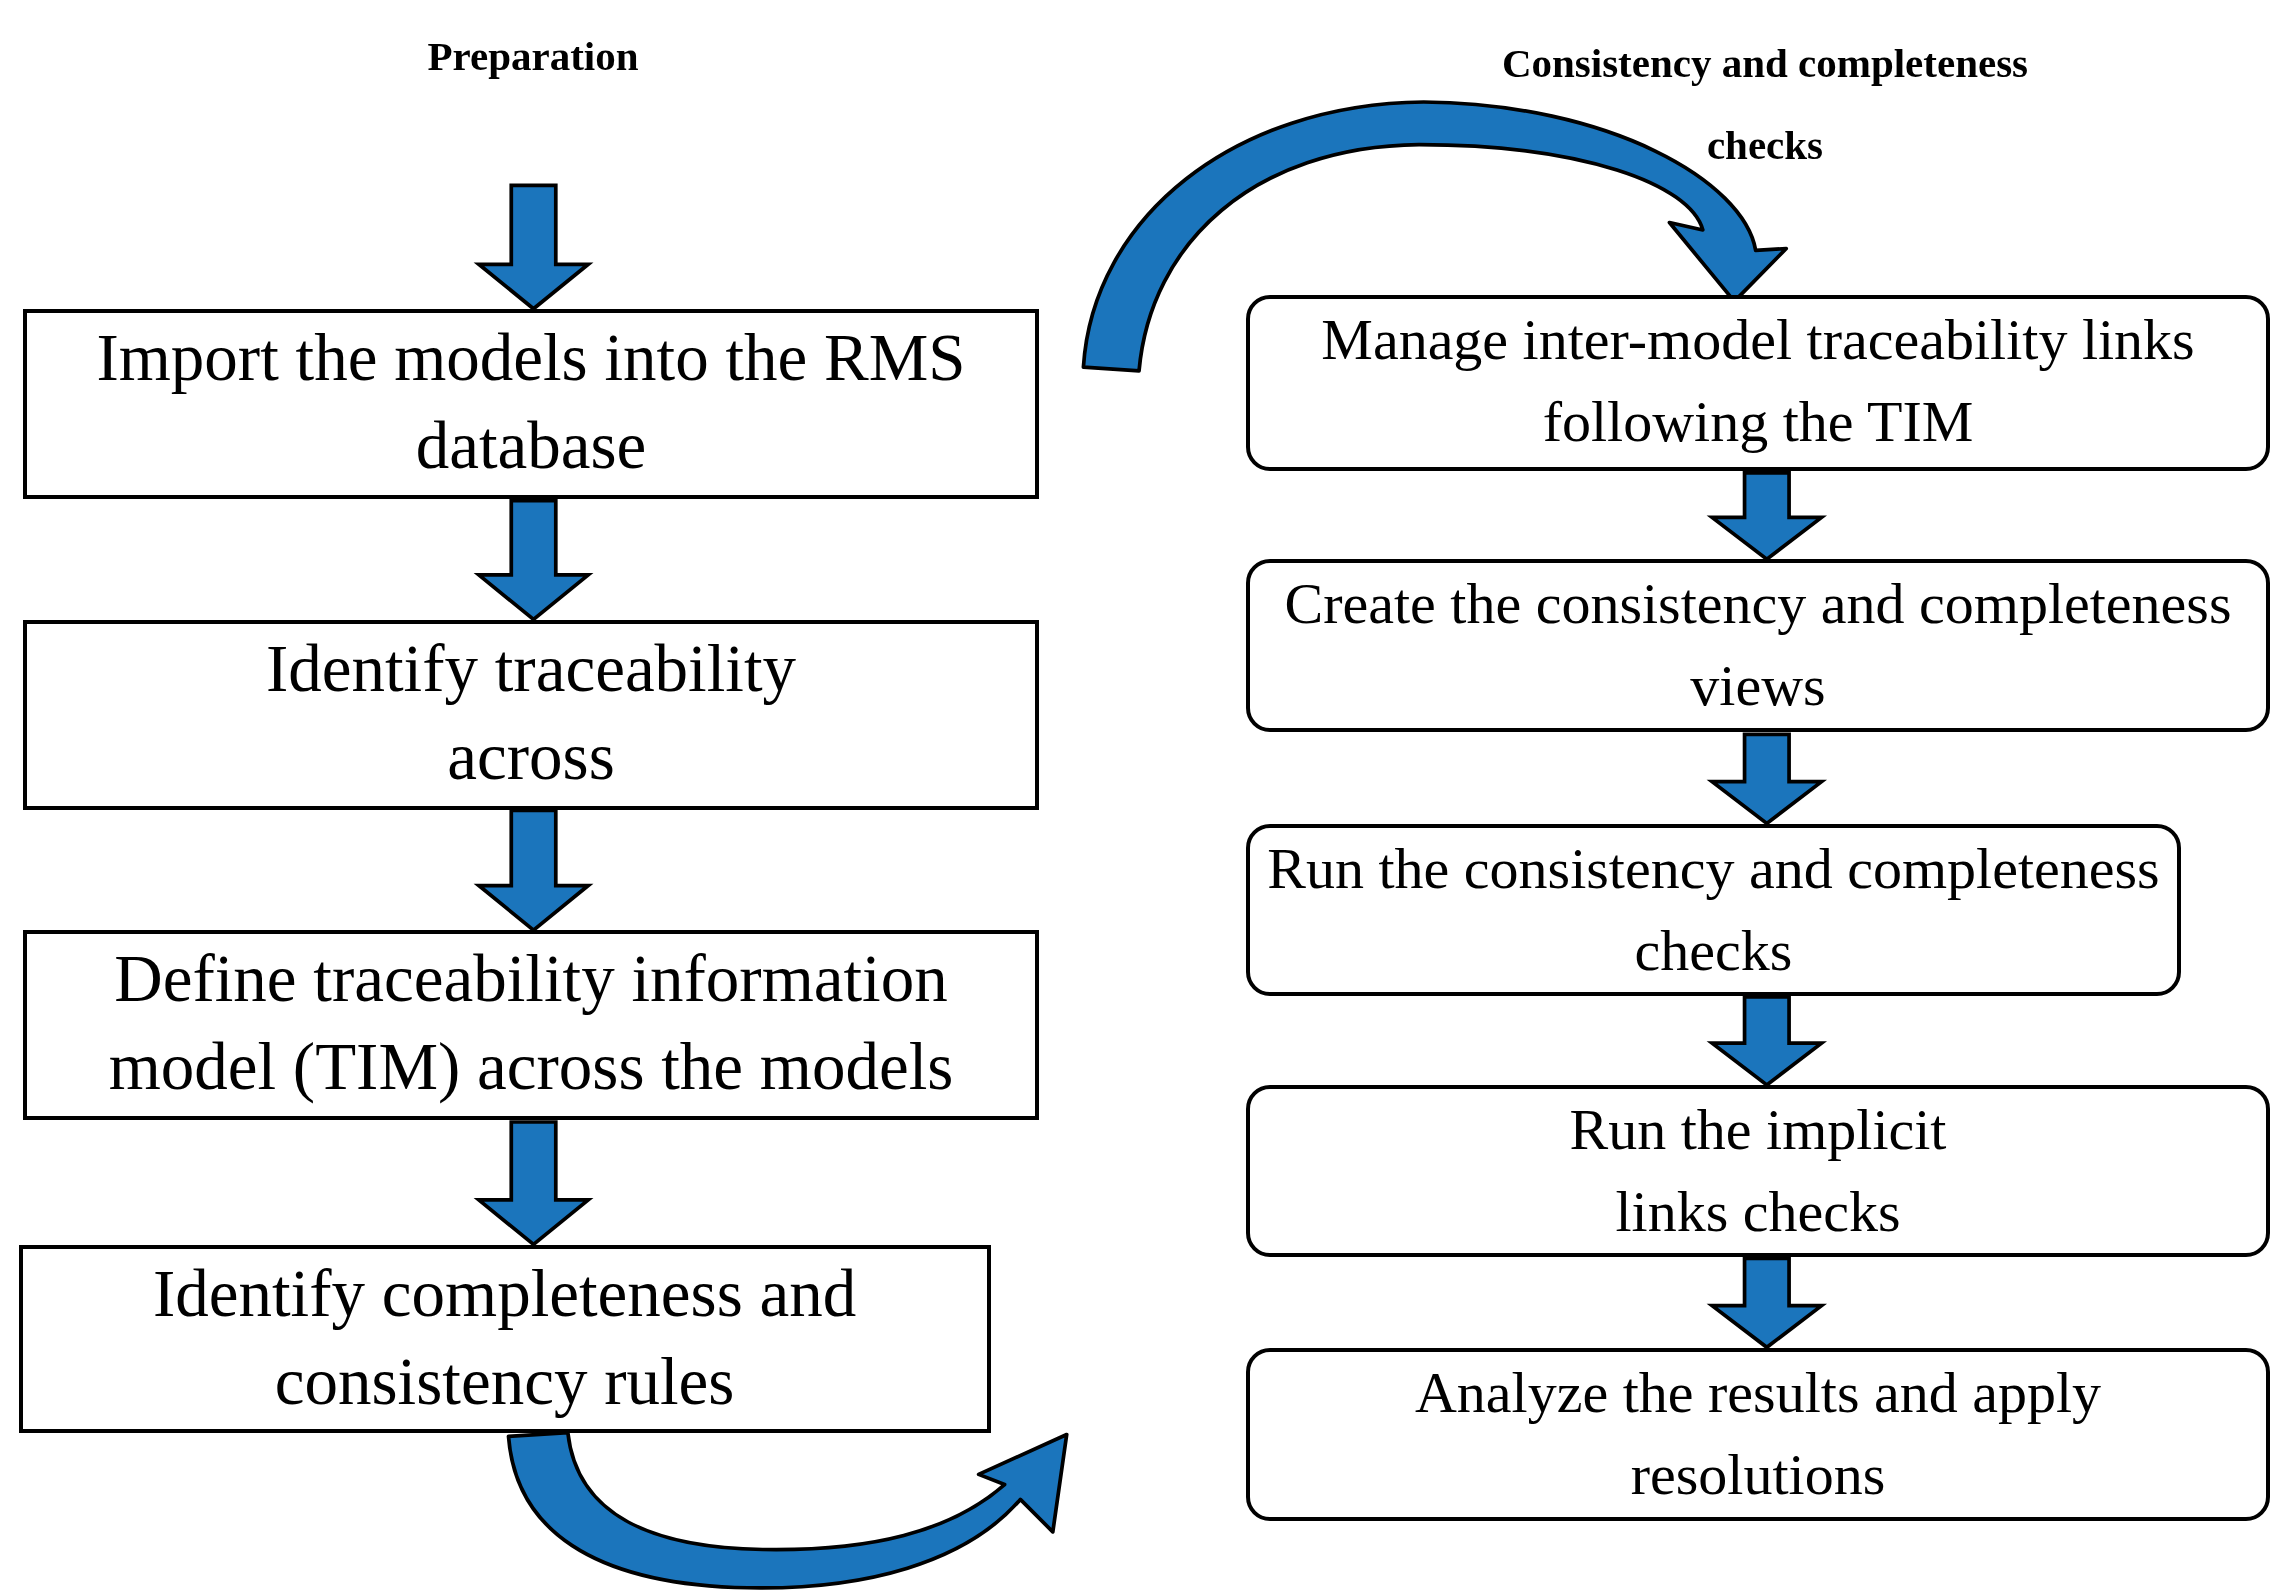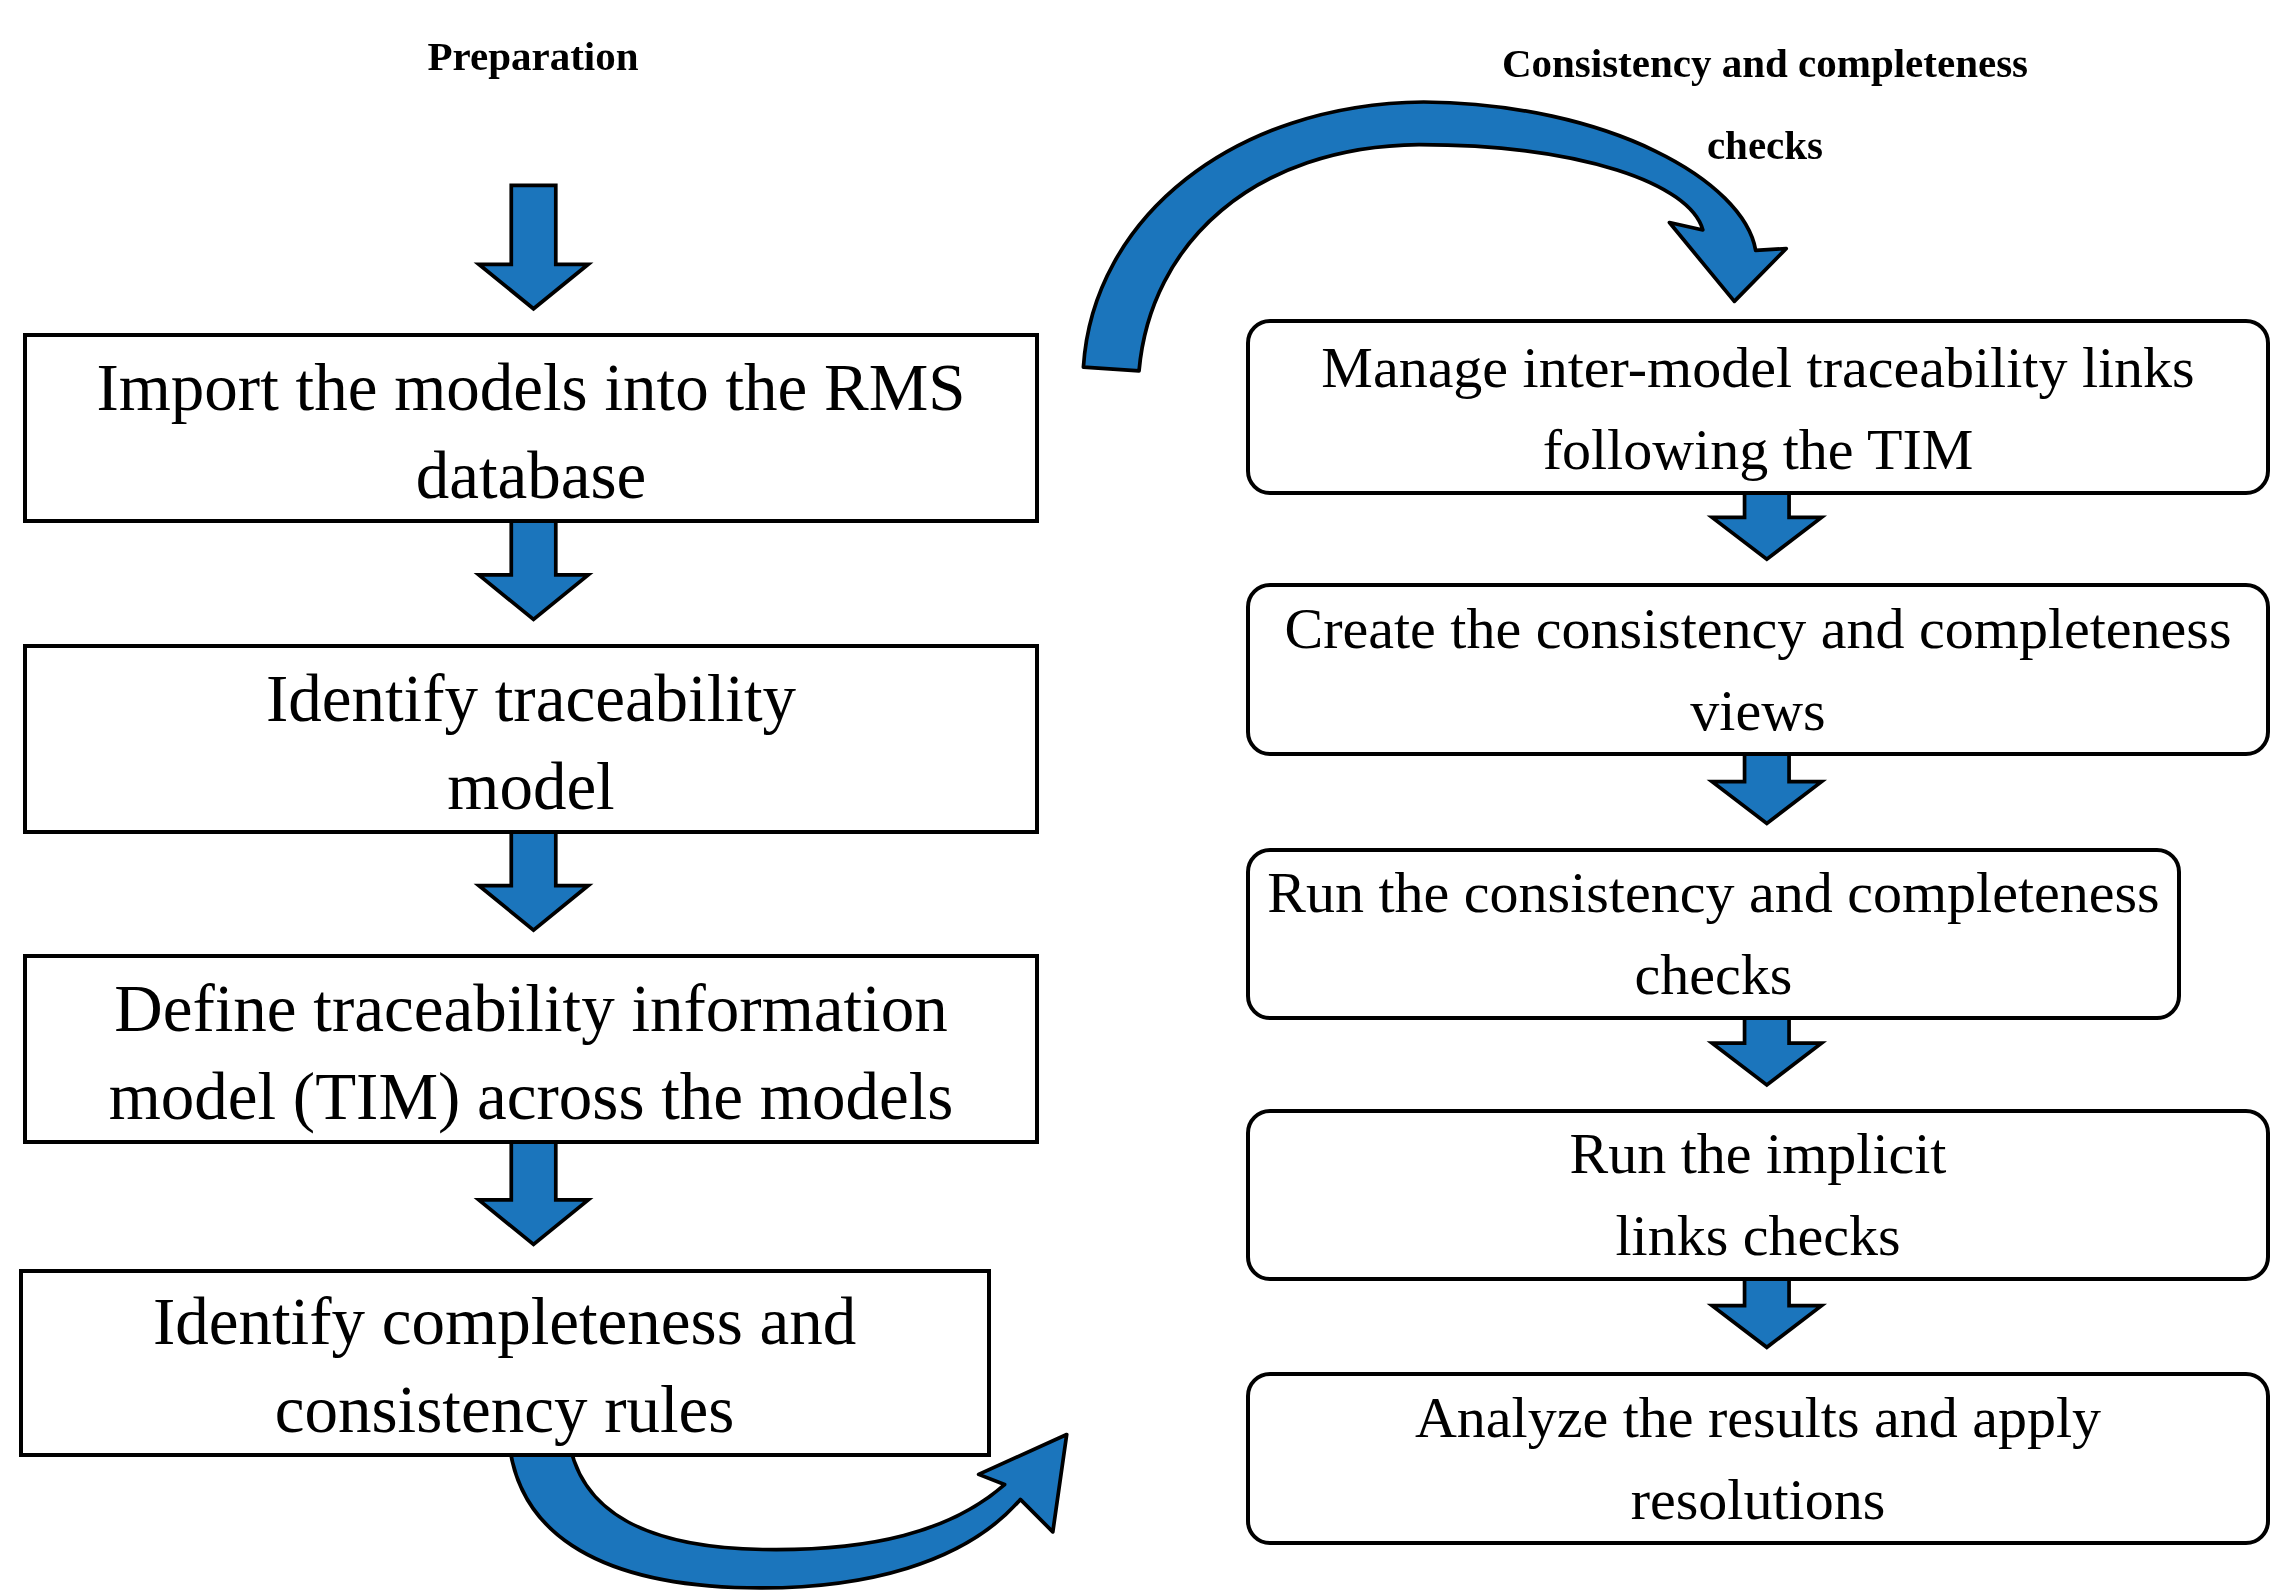--- a/index.html
+++ b/index.html
@@ -23,23 +23,22 @@
   .col-title{
     position:absolute;z-index:2;
     font-weight:bold;font-size:41px;line-height:82px;
     text-align:center;white-space:nowrap;
   }
   .flow-box{
     position:absolute;z-index:1;
     box-sizing:border-box;
     background:#fff;
     border:4.6px solid var(--box-border);
-    display:flex;flex-direction:column;justify-content:flex-end;align-items:center;
+    display:flex;flex-direction:column;justify-content:flex-start;align-items:center;
     text-align:center;
-    margin-top:24px;
   }
   .flow-box.left{font-size:67px;line-height:88px;}
   .flow-box.right{font-size:58px;line-height:82px;border-radius:24px;}
   .flow-box span{display:block;white-space:nowrap;}
 </style>
 </head>
 <body>
 
 <div id="canvas">
 
@@ -84,21 +83,21 @@
     <div>Consistency and completeness</div>
     <div>checks</div>
   </div>
 
   <div class="flow-box left" style="left:23px;top:309px;width:1016px;height:190px;">
     <span>Import the models into the RMS</span>
     <span>database</span>
   </div>
   <div class="flow-box left" style="left:23px;top:620px;width:1016px;height:190px;">
     <span>Identify traceability</span>
-    <span>model</span>
+    <span>across</span>
   </div>
   <div class="flow-box left" style="left:23px;top:930px;width:1016px;height:190px;">
     <span>Define traceability information</span>
     <span>model (TIM) across the models</span>
   </div>
   <div class="flow-box left" style="left:18.6px;top:1245px;width:972px;height:188px;">
     <span>Identify completeness and</span>
     <span>consistency rules</span>
   </div>
 

